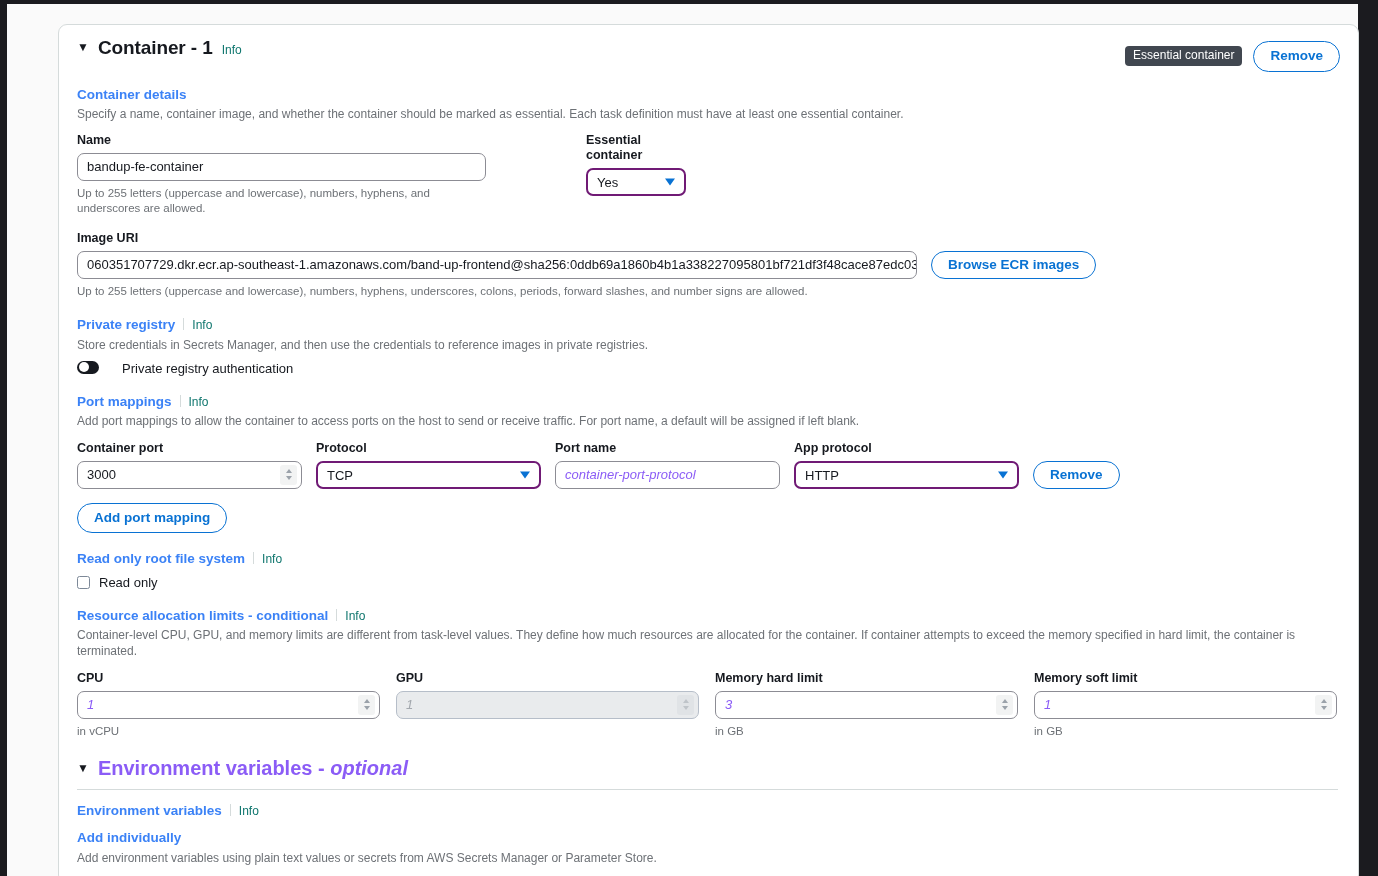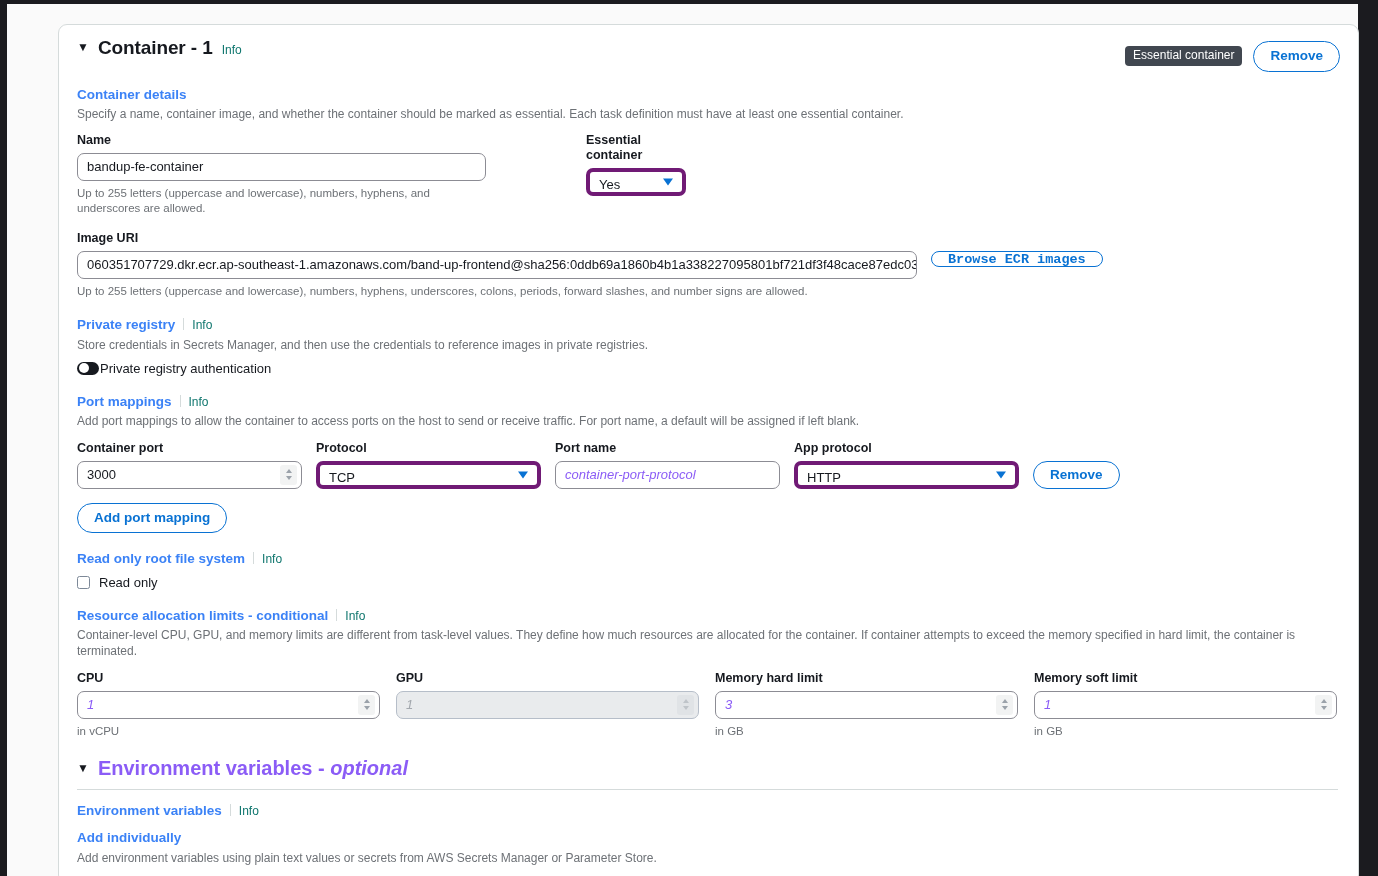--- a/index.html
+++ b/index.html
@@ -92,21 +92,21 @@
     font-family: "Liberation Sans", sans-serif;
     line-height: 26px;
     overflow: hidden; white-space: nowrap;
     display: block;
   }
   .input.placeholder { color: #8b5cf6; font-style: italic; }
   .input.disabled { background: #e9ebed; border-color: #b6bec9; color: #a3a8ae; }
 
   .select {
     position: relative; width: 100%; height: 28px;
-    border: 4px solid #701a75; border-radius: 7px; background: #ffffff;
+    border: 2px solid #701a75; border-radius: 7px; background: #ffffff;
     font-size: 13px; color: #16191f; padding: 0 26px 0 9px;
     line-height: 26px; cursor: pointer; white-space: nowrap; overflow: hidden;
   }
   .select .chev {
     position: absolute; right: 9px; top: 50%;
     transform: translateY(-50%);
     width: 0; height: 0;
     border-left: 5.5px solid transparent;
     border-right: 5.5px solid transparent;
     border-top: 7px solid #0972d3;
@@ -121,21 +121,21 @@
   .spin .up, .spin .dn {
     width: 0; height: 0;
     border-left: 3.5px solid transparent;
     border-right: 3.5px solid transparent;
   }
   .spin .up { border-bottom: 4px solid #9ba2aa; }
   .spin .dn { border-top: 4px solid #9ba2aa; }
   .num-wrap { position: relative; }
 
   
-  .toggle-row { display: flex; align-items: center; gap: 1px; margin-top: 8px; }
+  .toggle-row { display: flex; gap: 23px; margin-top: 8px; }
   .toggle {
     width: 22px; height: 13px; border-radius: 7px;
     background: #16191f; position: relative; flex: none; cursor: pointer;
   }
   .toggle .knob {
     position: absolute; left: 1.5px; top: 1.5px;
     width: 10px; height: 10px; border-radius: 50%;
     background: #ffffff;
   }
   .toggle-label { font-size: 13px; color: #16191f; }
@@ -197,21 +197,21 @@
         </div>
       </div>
 
       <div style="margin-top:15px;">
         <div class="field-label">Image URI</div>
         <div class="row" style="align-items:flex-start;">
           <div style="width:840px;">
             <div class="input">060351707729.dkr.ecr.ap-southeast-1.amazonaws.com/band-up-frontend@sha256:0ddb69a1860b4b1a338227095801bf721df3f48cace87edc0379f35a48059</div>
           </div>
           <div style="width:14px;"></div>
-          <button class="btn" style="height:16px;padding:0 16px;font-family:Liberation Mono, monospace;">Browse ECR images</button>
+          <button class="btn" style="height:28px;padding:0 16px;">Browse ECR images</button>
         </div>
         <div class="hint">Up to 255 letters (uppercase and lowercase), numbers, hyphens, underscores, colons, periods, forward slashes, and number signs are allowed.</div>
       </div>
     </div>
 
     <div class="block">
       <div>
         <span class="section-label" style="display:inline;">Private registry</span><span class="sep"></span><a class="info-link" href="#">Info</a>
       </div>
       <div class="desc">Store credentials in Secrets Manager, and then use the credentials to reference images in private registries.</div>

